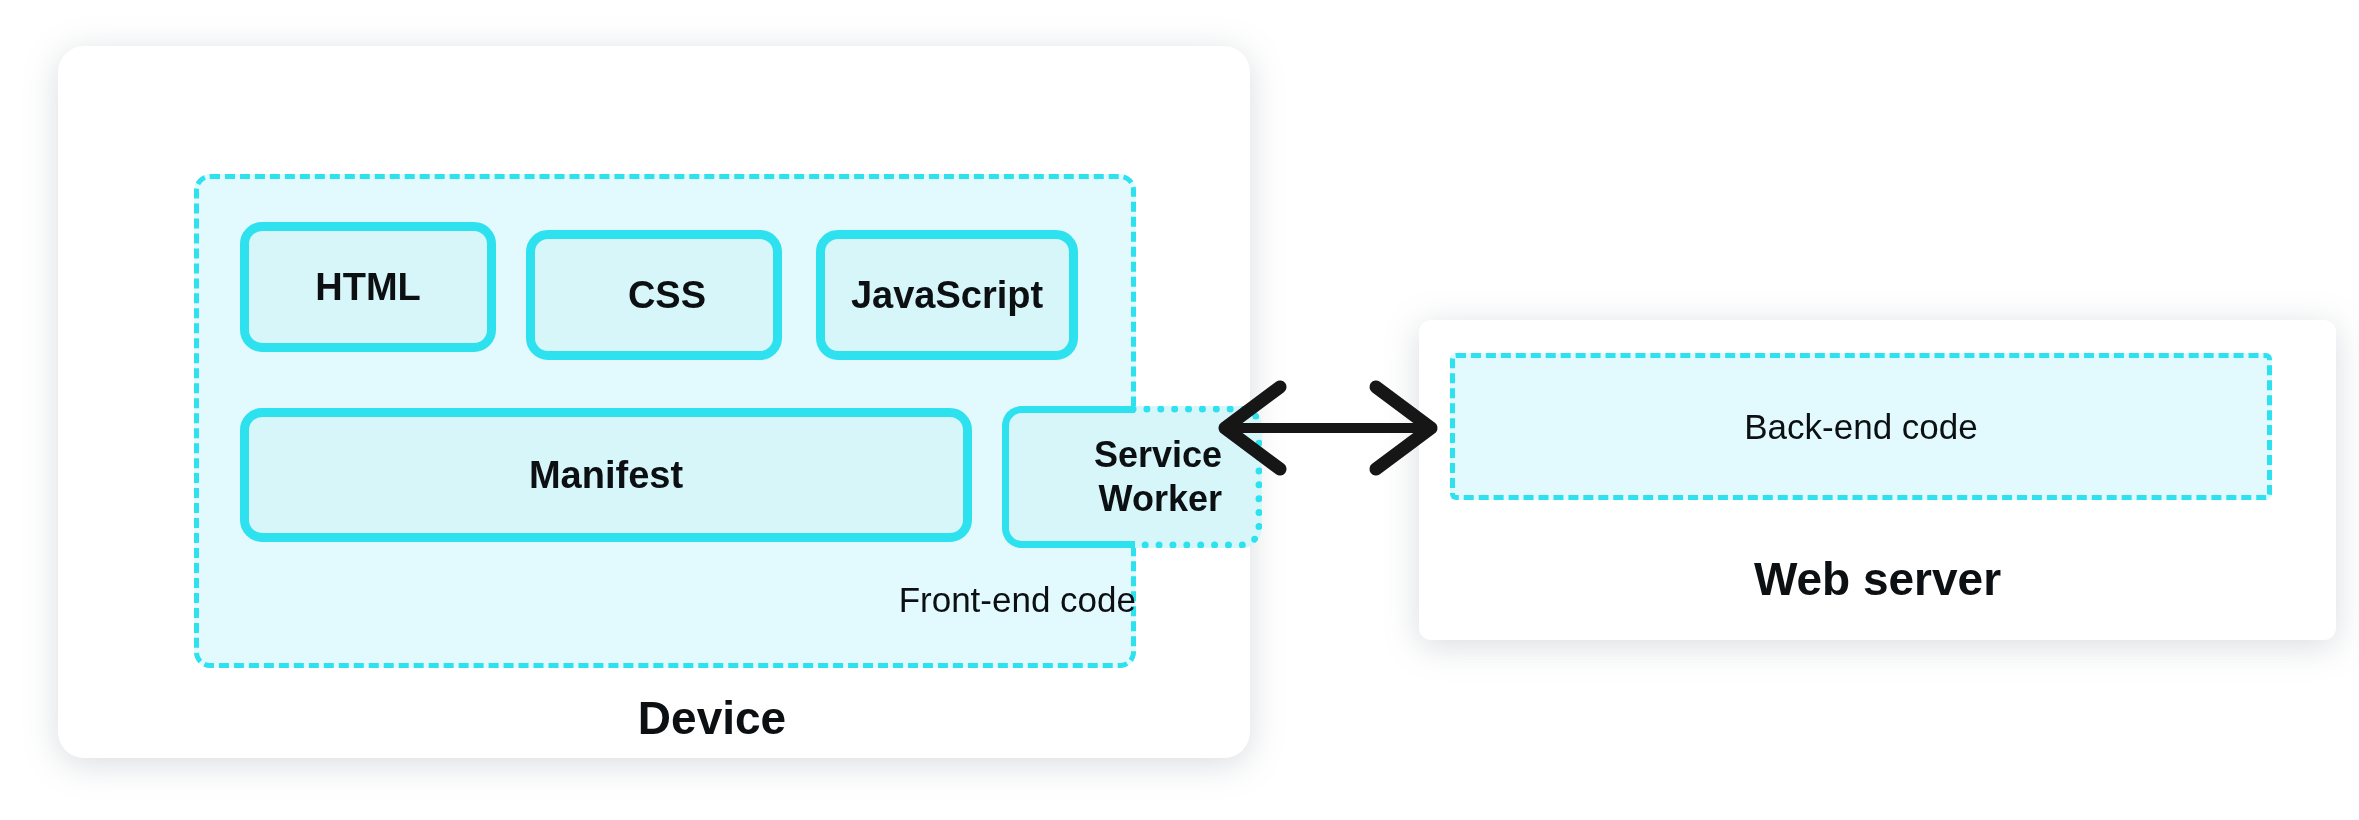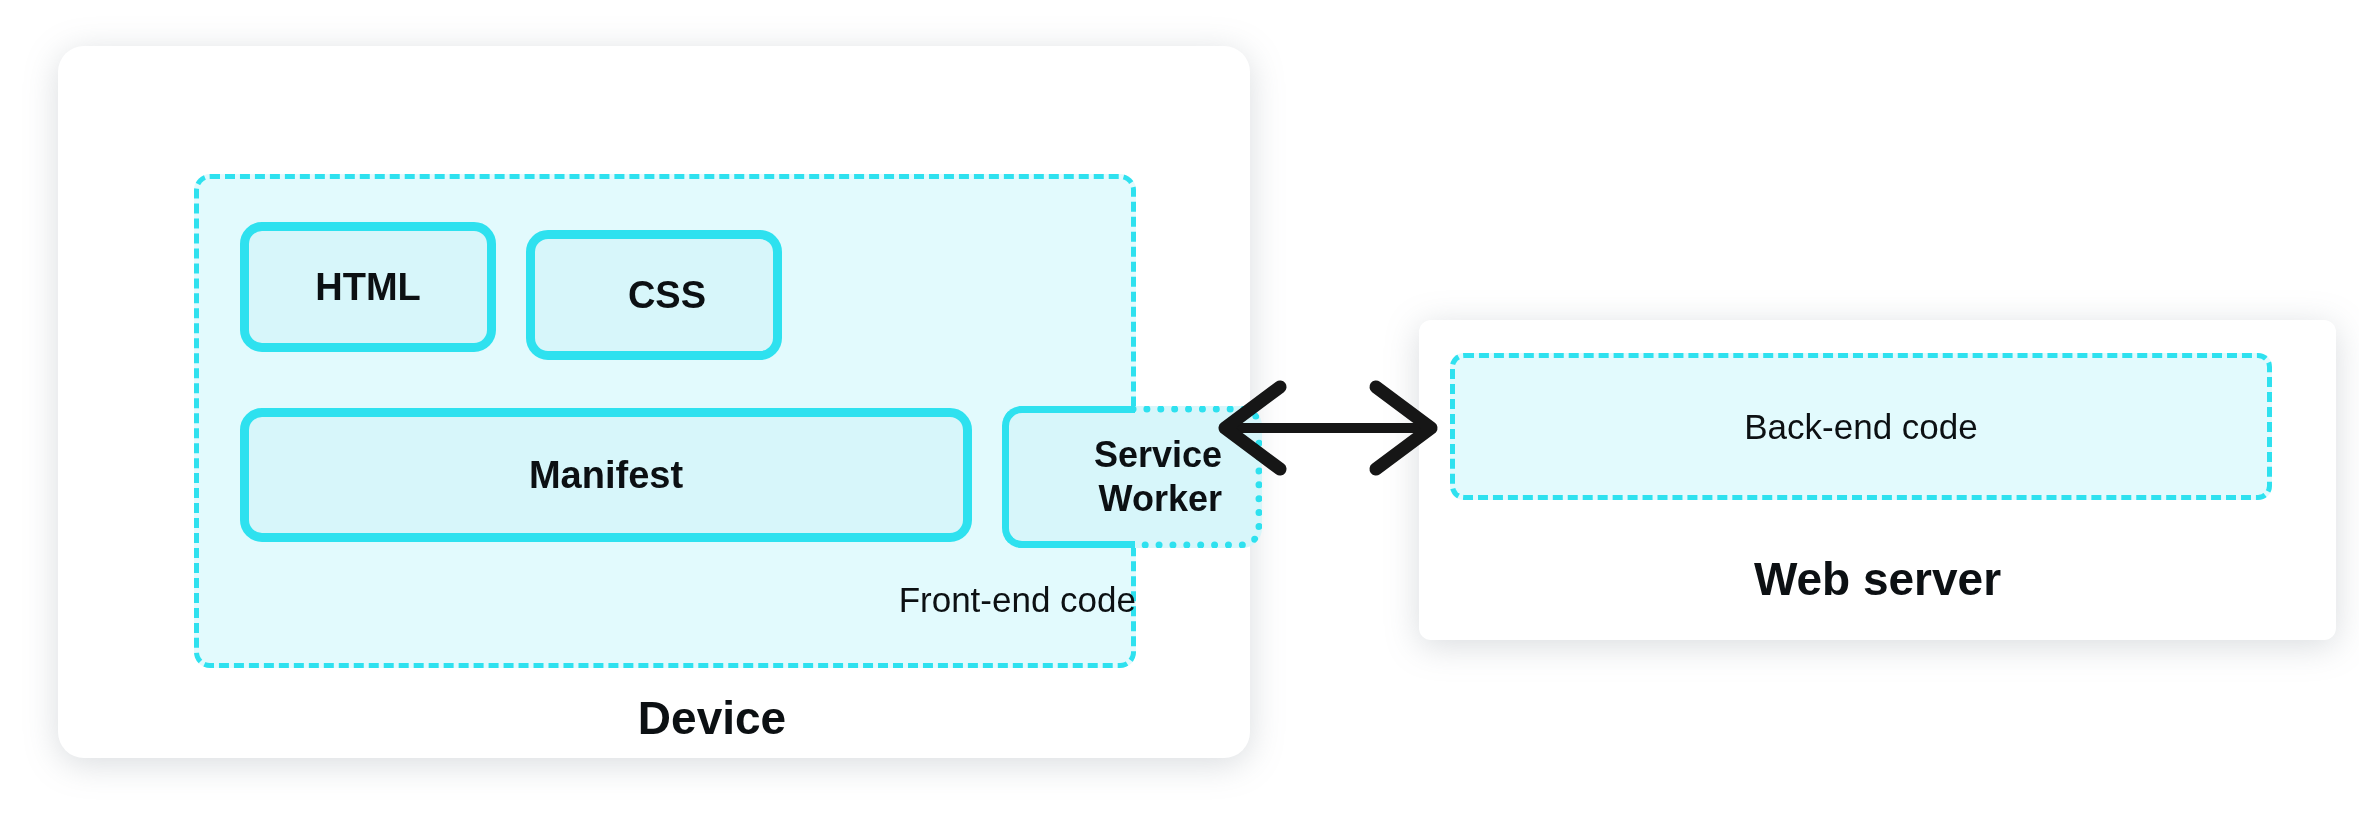--- a/index.html
+++ b/index.html
@@ -85,21 +85,21 @@
     text-align: center;
   }
 
   .arrow-wrap { position: absolute; left: 1208px; top: 368px; width: 240px; height: 120px; }
 
   .backend-box {
     position: absolute;
     left: 1450px; top: 353px; width: 822px; height: 147px;
     background: var(--panel-fill);
     border: 5px dashed var(--accent);
-    border-radius: 14px;
+    border-radius: 6px;
     display: flex; align-items: center; justify-content: center;
     font-size: 35px; font-weight: 400;
     text-align: center;
   }
   .server-label {
     position: absolute;
     left: 1419px; top: 552px; width: 917px;
     font-size: 46px; font-weight: 700;
     text-align: center;
   }
@@ -111,20 +111,23 @@
 
   <div class="card device-card">
 
     <div class="frontend-box"></div>
 
     <div class="chip chip-html">
       <span>HTML</span>
     </div>
     <div class="chip chip-css">
       <span>CSS</span>
+    </div>
+    <div class="chip chip-js">
+      <span>JavaScript</span>
     </div>
 
     <div class="chip chip-manifest">
       <span>Manifest</span>
     </div>
 
     <div class="sw-box">
       <span class="sw-solid-edge"></span>
       <span class="sw-label">Service Worker</span>
     </div>

